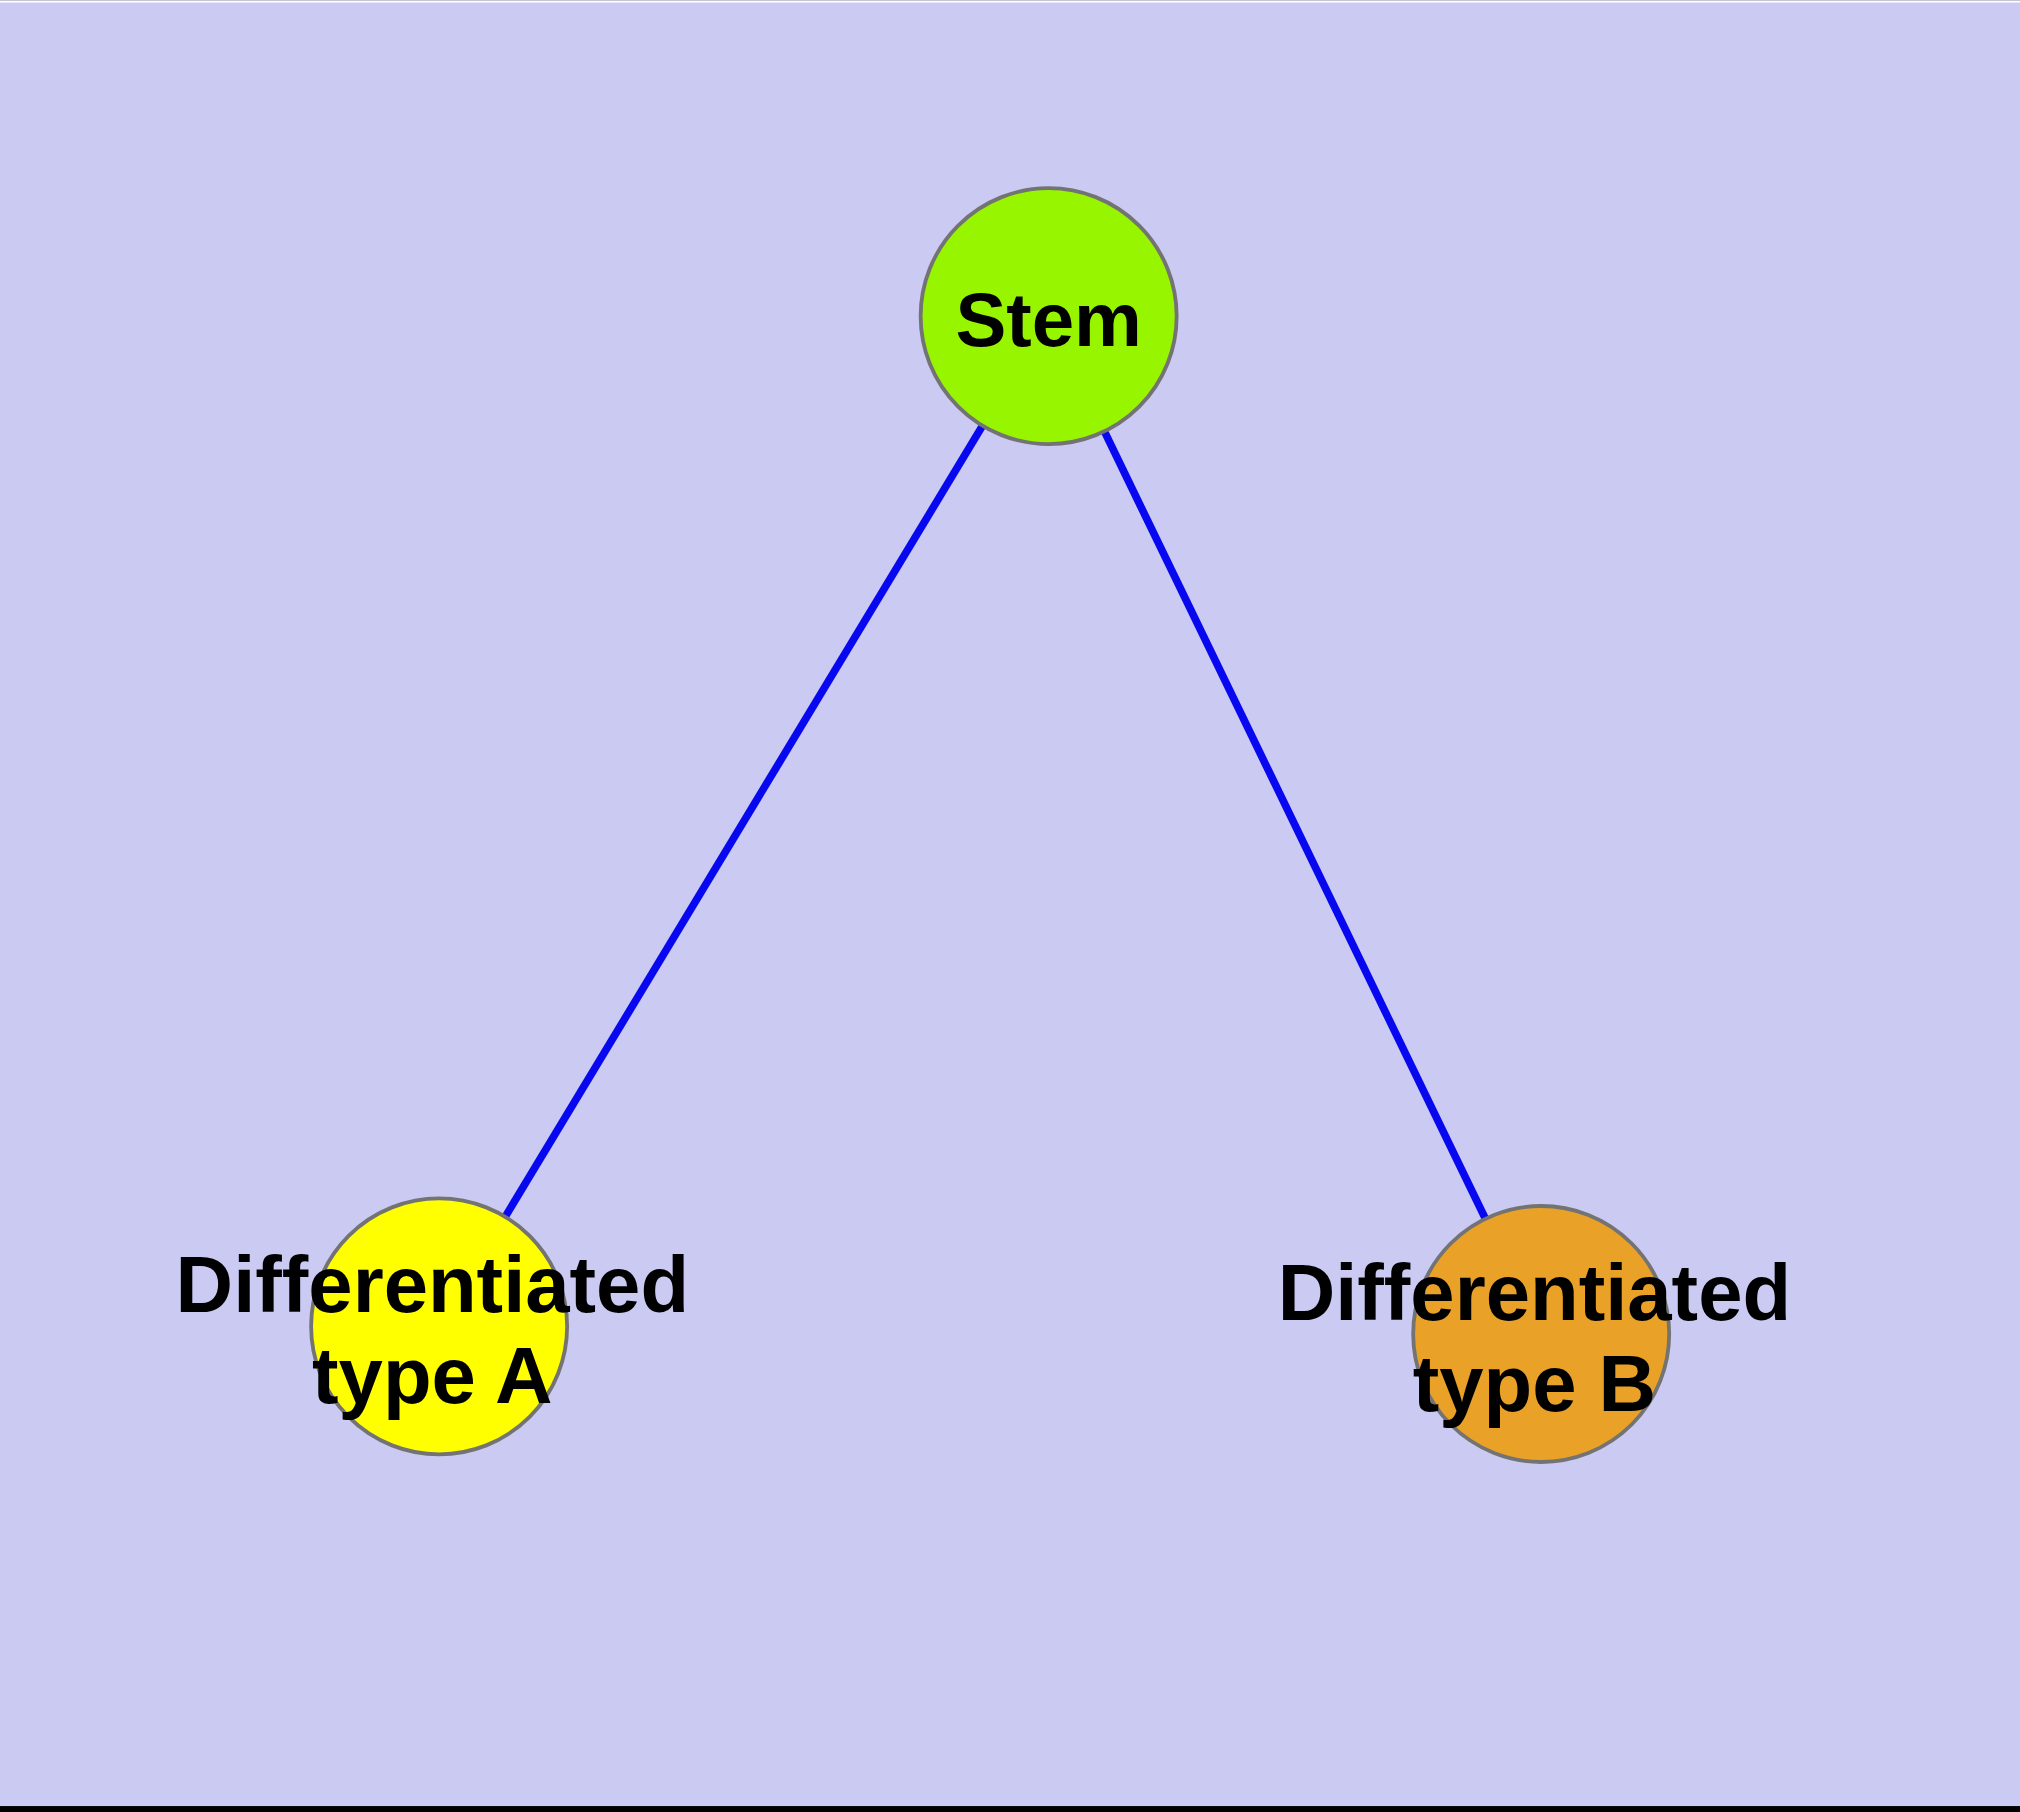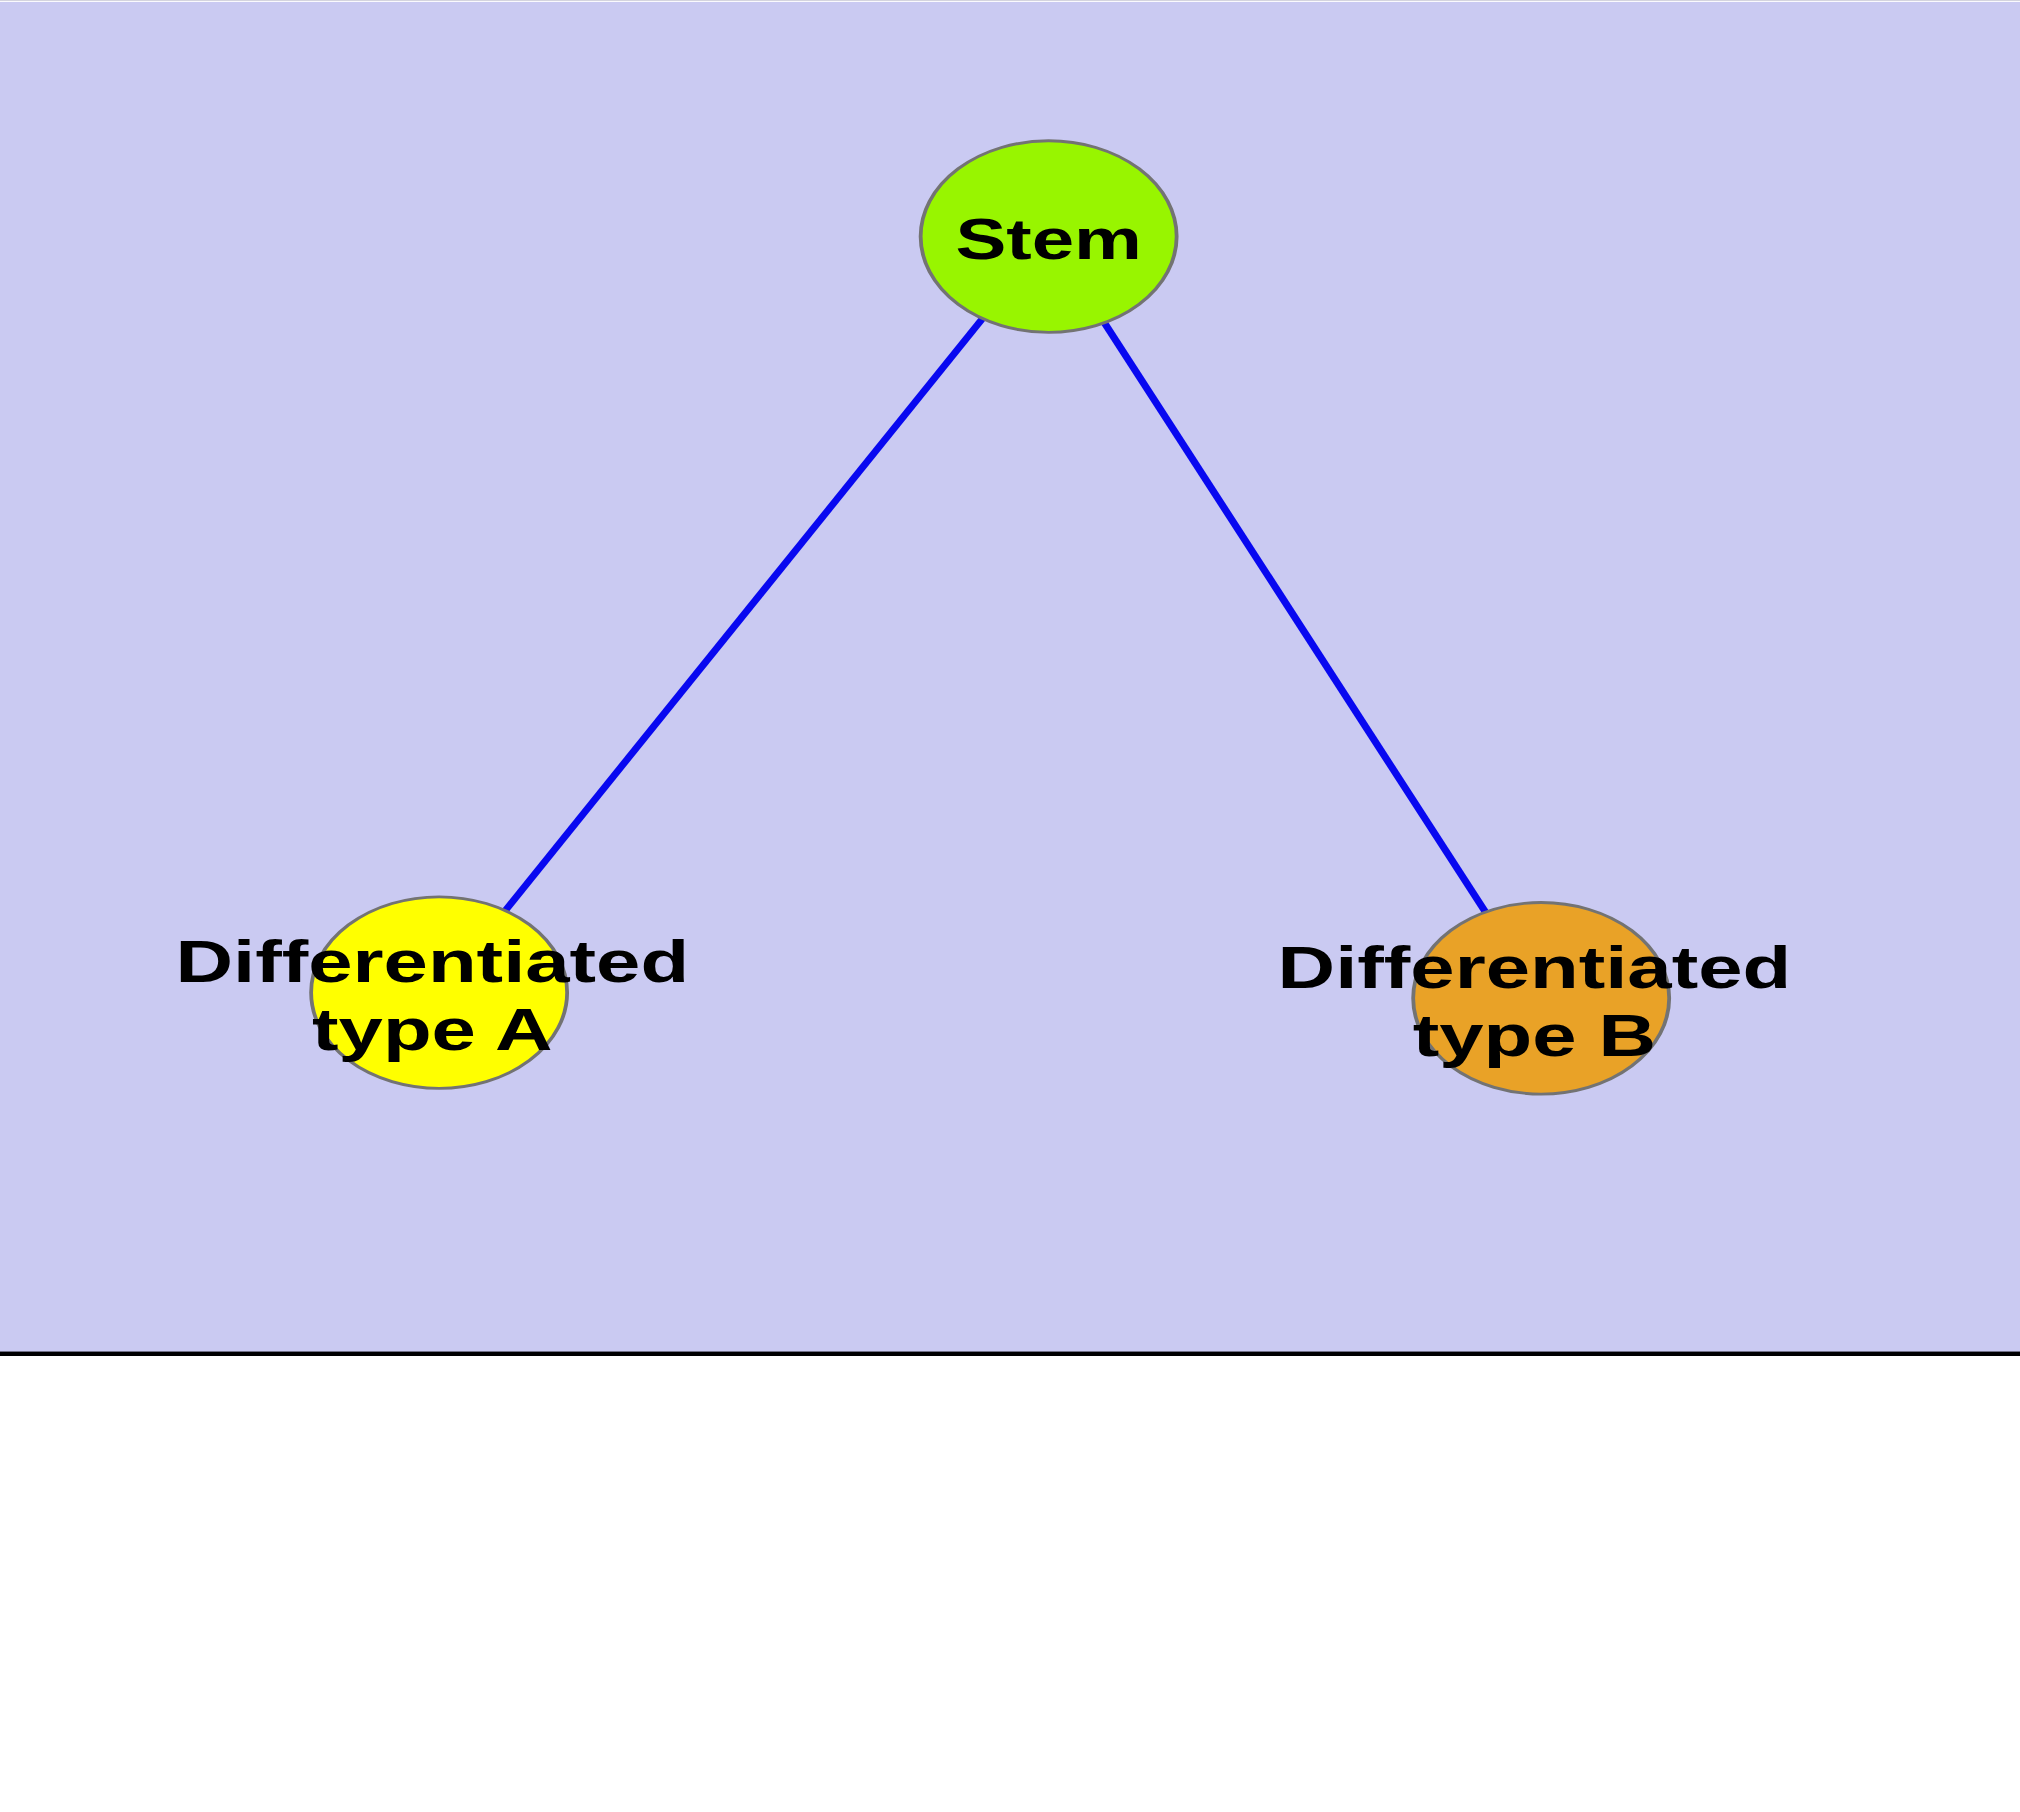--- a/index.html
+++ b/index.html
@@ -3,21 +3,21 @@
 <meta charset="utf-8">
 <style>
   html, body {
     margin: 0;
     padding: 0;
     background: #ffffff;
   }
   .canvas-wrap {
     position: relative;
     width: 2021px;
-    height: 1356px;
+    height: 1812px;
     overflow: hidden;
   }
   svg.diagram {
     display: block;
     width: 100%;
     height: 100%;
   }
   .node-circle {
     stroke: #737373;
     stroke-width: 4.5px;

